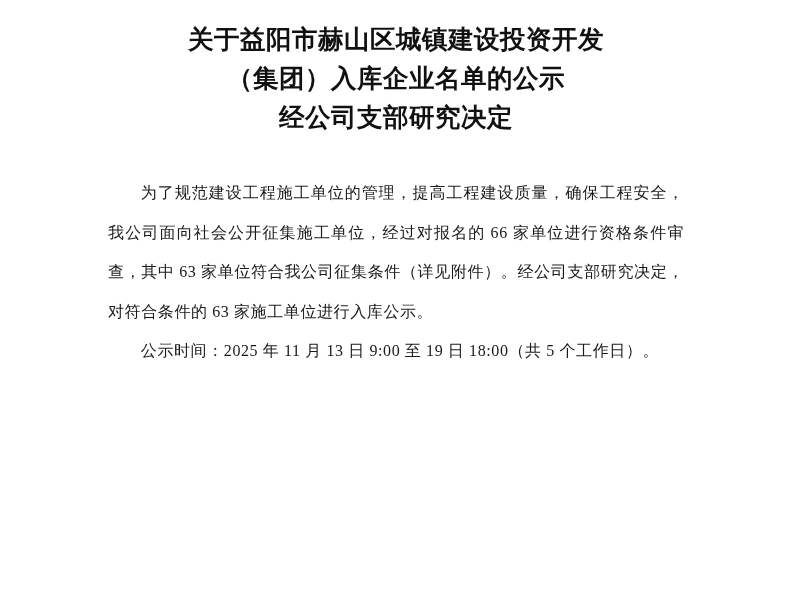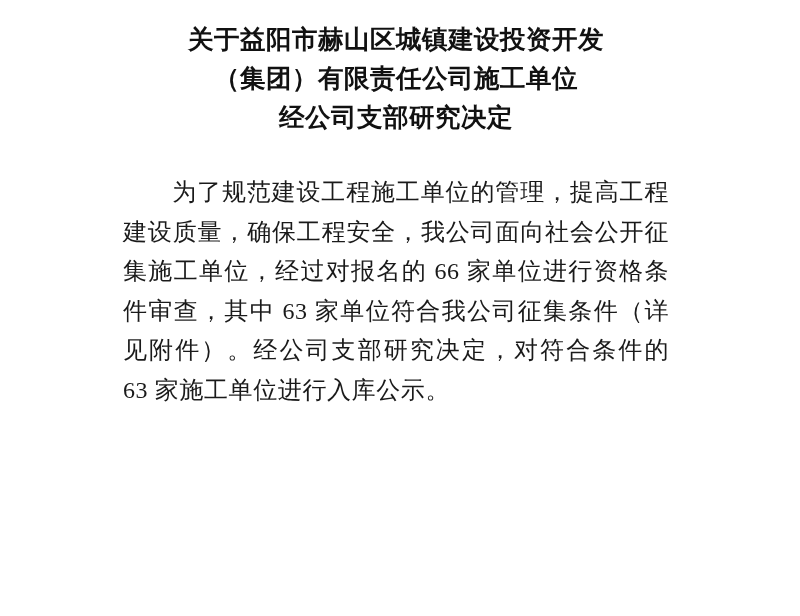--- a/index.html
+++ b/index.html
@@ -32,41 +32,42 @@
     padding-top: 6px;
   }
   .doc-title .tline {
     display: block;
     white-space: nowrap;
   }
   .body-block {
     margin-top: 36px;
   }
   .para {
-    font-size: 24px;
+    font-size: 16px;
     line-height: 39.5px;
     text-align: justify;
     text-justify: inter-ideograph;
     letter-spacing: 0.6px;
     color: #1a1a1a;
-    margin: 15px;
+    margin: 0;
     text-indent: 2.05em;
   }
   .para + .para {
     margin-top: 0;
   }
 </style>
 </head>
 <body>
 
 <div class="page">
 
   <h1 class="doc-title">
     <span class="tline">关于益阳市赫山区城镇建设投资开发</span>
-    <span class="tline">（集团）有限责任公司施工单位</span>
+    <span class="tline">（集团）入库企业名单的公示</span>
     <span class="tline">经公司支部研究决定</span>
   </h1>
 
   <div class="body-block">
     <p class="para">为了规范建设工程施工单位的管理，提高工程建设质量，确保工程安全，我公司面向社会公开征集施工单位，经过对报名的 66 家单位进行资格条件审查，其中 63 家单位符合我公司征集条件（详见附件）。经公司支部研究决定，对符合条件的 63 家施工单位进行入库公示。</p>
+    <p class="para">公示时间：2025 年 11 月 13 日 9:00 至 19 日 18:00（共 5 个工作日）。</p>
   </div>
 
 </div>
 
 </body></html>

